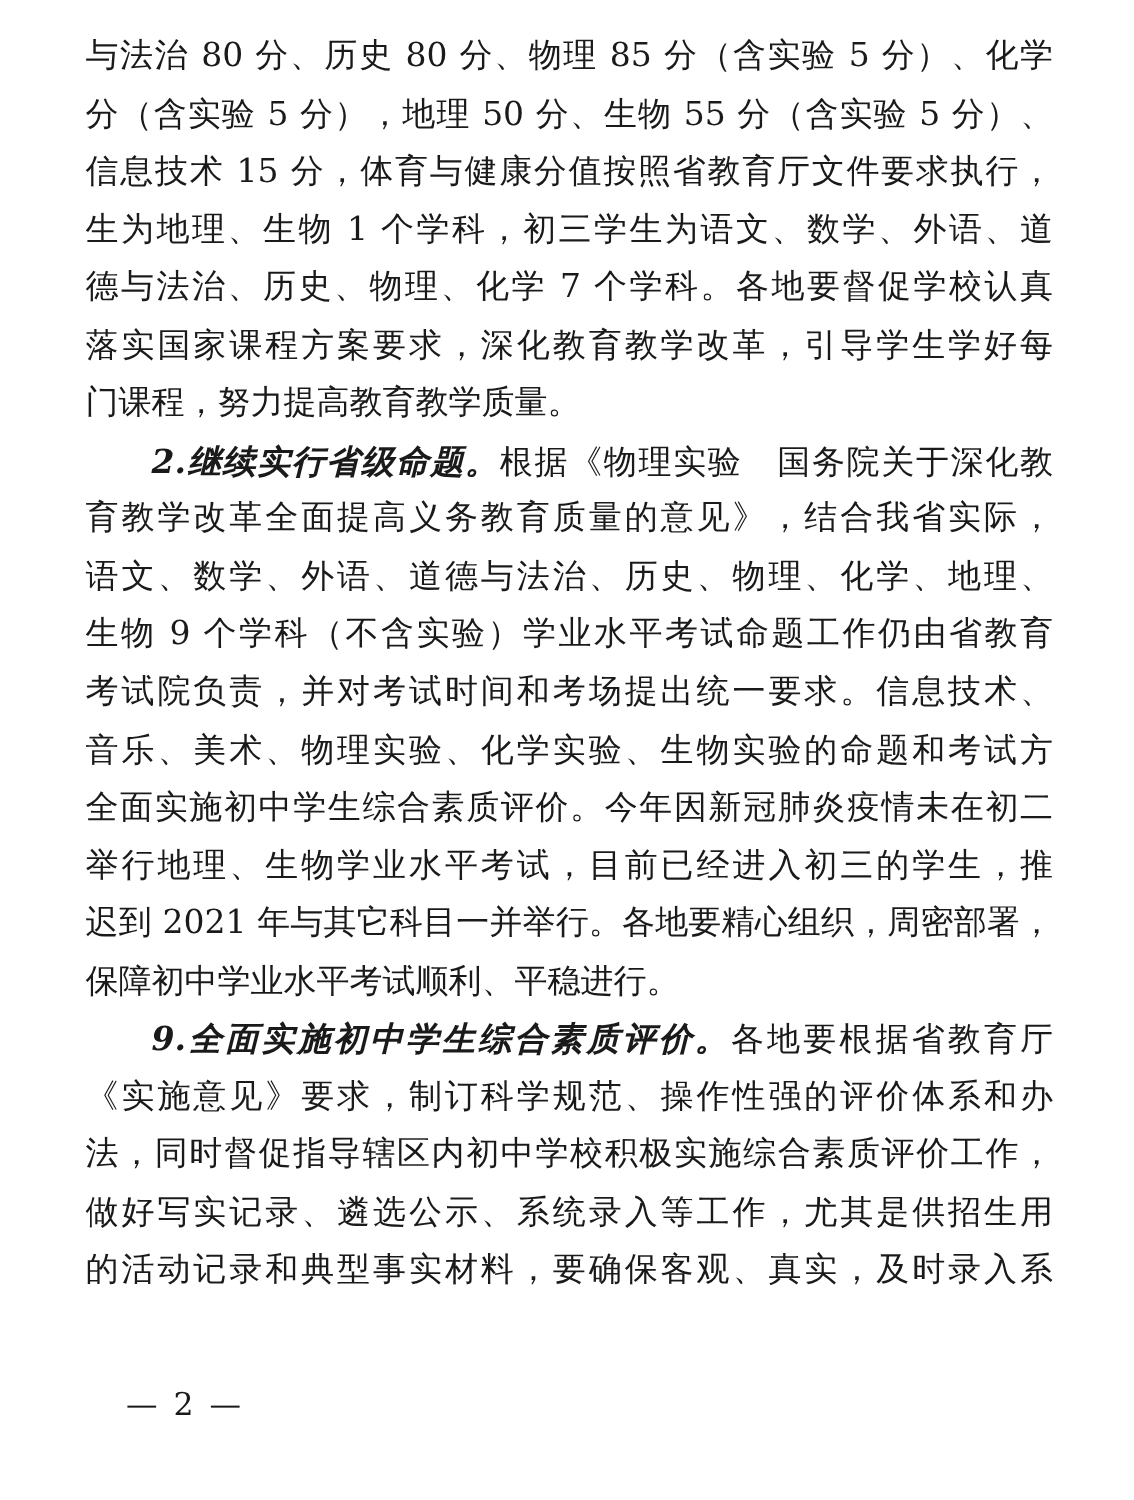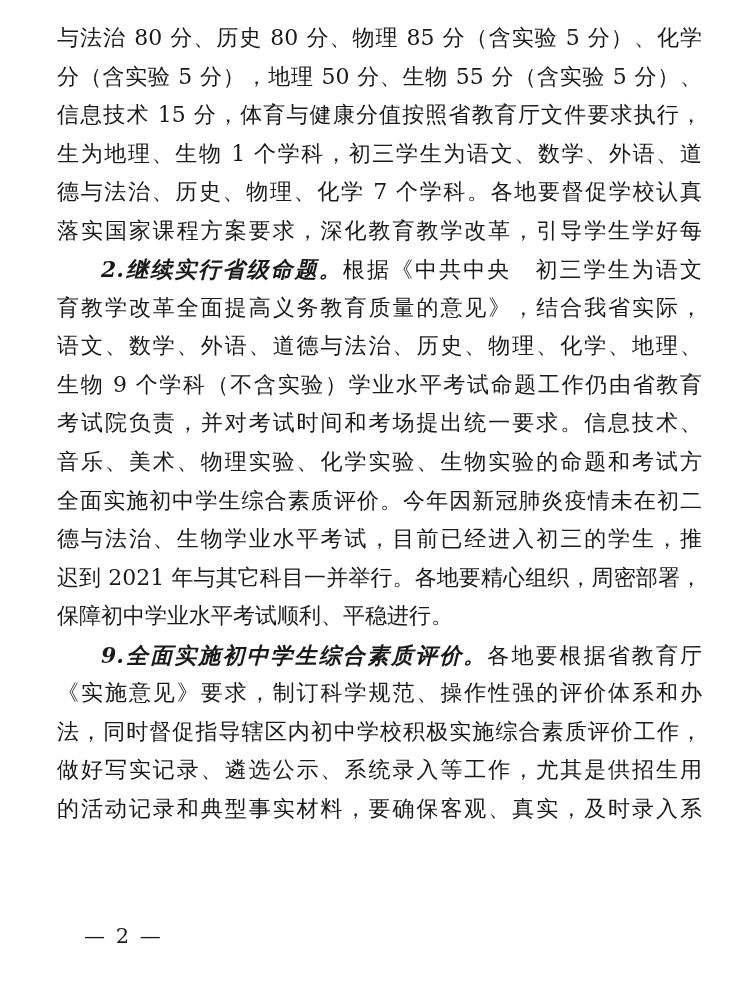--- a/index.html
+++ b/index.html
@@ -55,28 +55,29 @@
 <body>
 
 <div class="page">
   <div class="doc-body">
       <div class="line"><span class="run">与法治 80 分、历史 80 分、物理 85 分（含实验 5 分）、化学 75</span></div>
       <div class="line"><span class="run">分（含实验 5 分），地理 50 分、生物 55 分（含实验 5 分）、</span></div>
       <div class="line"><span class="run">信息技术 15 分，体育与健康分值按照省教育厅文件要求执行，</span></div>
       <div class="line"><span class="run">生为地理、生物 1 个学科，初三学生为语文、数学、外语、道</span></div>
       <div class="line"><span class="run">德与法治、历史、物理、化学 7 个学科。各地要督促学校认真</span></div>
       <div class="line"><span class="run">落实国家课程方案要求，深化教育教学改革，引导学生学好每</span></div>
-      <div class="line indent"><span class="run bold">2.继续实行省级命题。</span><span class="run">根据《中共中央　初三学生为语文</span></div>
+      <div class="line left"><span class="run">门课程，努力提高教育教学质量。</span></div>
+      <div class="line indent"><span class="run bold">2.继续实行省级命题。</span><span class="run">根据《物理实验　国务院关于深化教</span></div>
       <div class="line"><span class="run">育教学改革全面提高义务教育质量的意见》，结合我省实际，</span></div>
       <div class="line"><span class="run">语文、数学、外语、道德与法治、历史、物理、化学、地理、</span></div>
       <div class="line"><span class="run">生物 9 个学科（不含实验）学业水平考试命题工作仍由省教育</span></div>
       <div class="line"><span class="run">考试院负责，并对考试时间和考场提出统一要求。信息技术、</span></div>
       <div class="line"><span class="run">音乐、美术、物理实验、化学实验、生物实验的命题和考试方</span></div>
       <div class="line"><span class="run">全面实施初中学生综合素质评价。今年因新冠肺炎疫情未在初二</span></div>
-      <div class="line"><span class="run">德与法治、生物学业水平考试，目前已经进入初三的学生，推</span></div>
+      <div class="line"><span class="run">举行地理、生物学业水平考试，目前已经进入初三的学生，推</span></div>
       <div class="line"><span class="run">迟到 2021 年与其它科目一并举行。各地要精心组织，周密部署，</span></div>
       <div class="line left"><span class="run">保障初中学业水平考试顺利、平稳进行。</span></div>
       <div class="line indent"><span class="run bold">9.全面实施初中学生综合素质评价。</span><span class="run">各地要根据省教育厅</span></div>
       <div class="line"><span class="run">《实施意见》要求，制订科学规范、操作性强的评价体系和办</span></div>
       <div class="line"><span class="run">法，同时督促指导辖区内初中学校积极实施综合素质评价工作，</span></div>
       <div class="line"><span class="run">做好写实记录、遴选公示、系统录入等工作，尤其是供招生用</span></div>
       <div class="line"><span class="run">的活动记录和典型事实材料，要确保客观、真实，及时录入系</span></div>
     </div>
   <div class="footer">
     <span>— 2 —</span>

